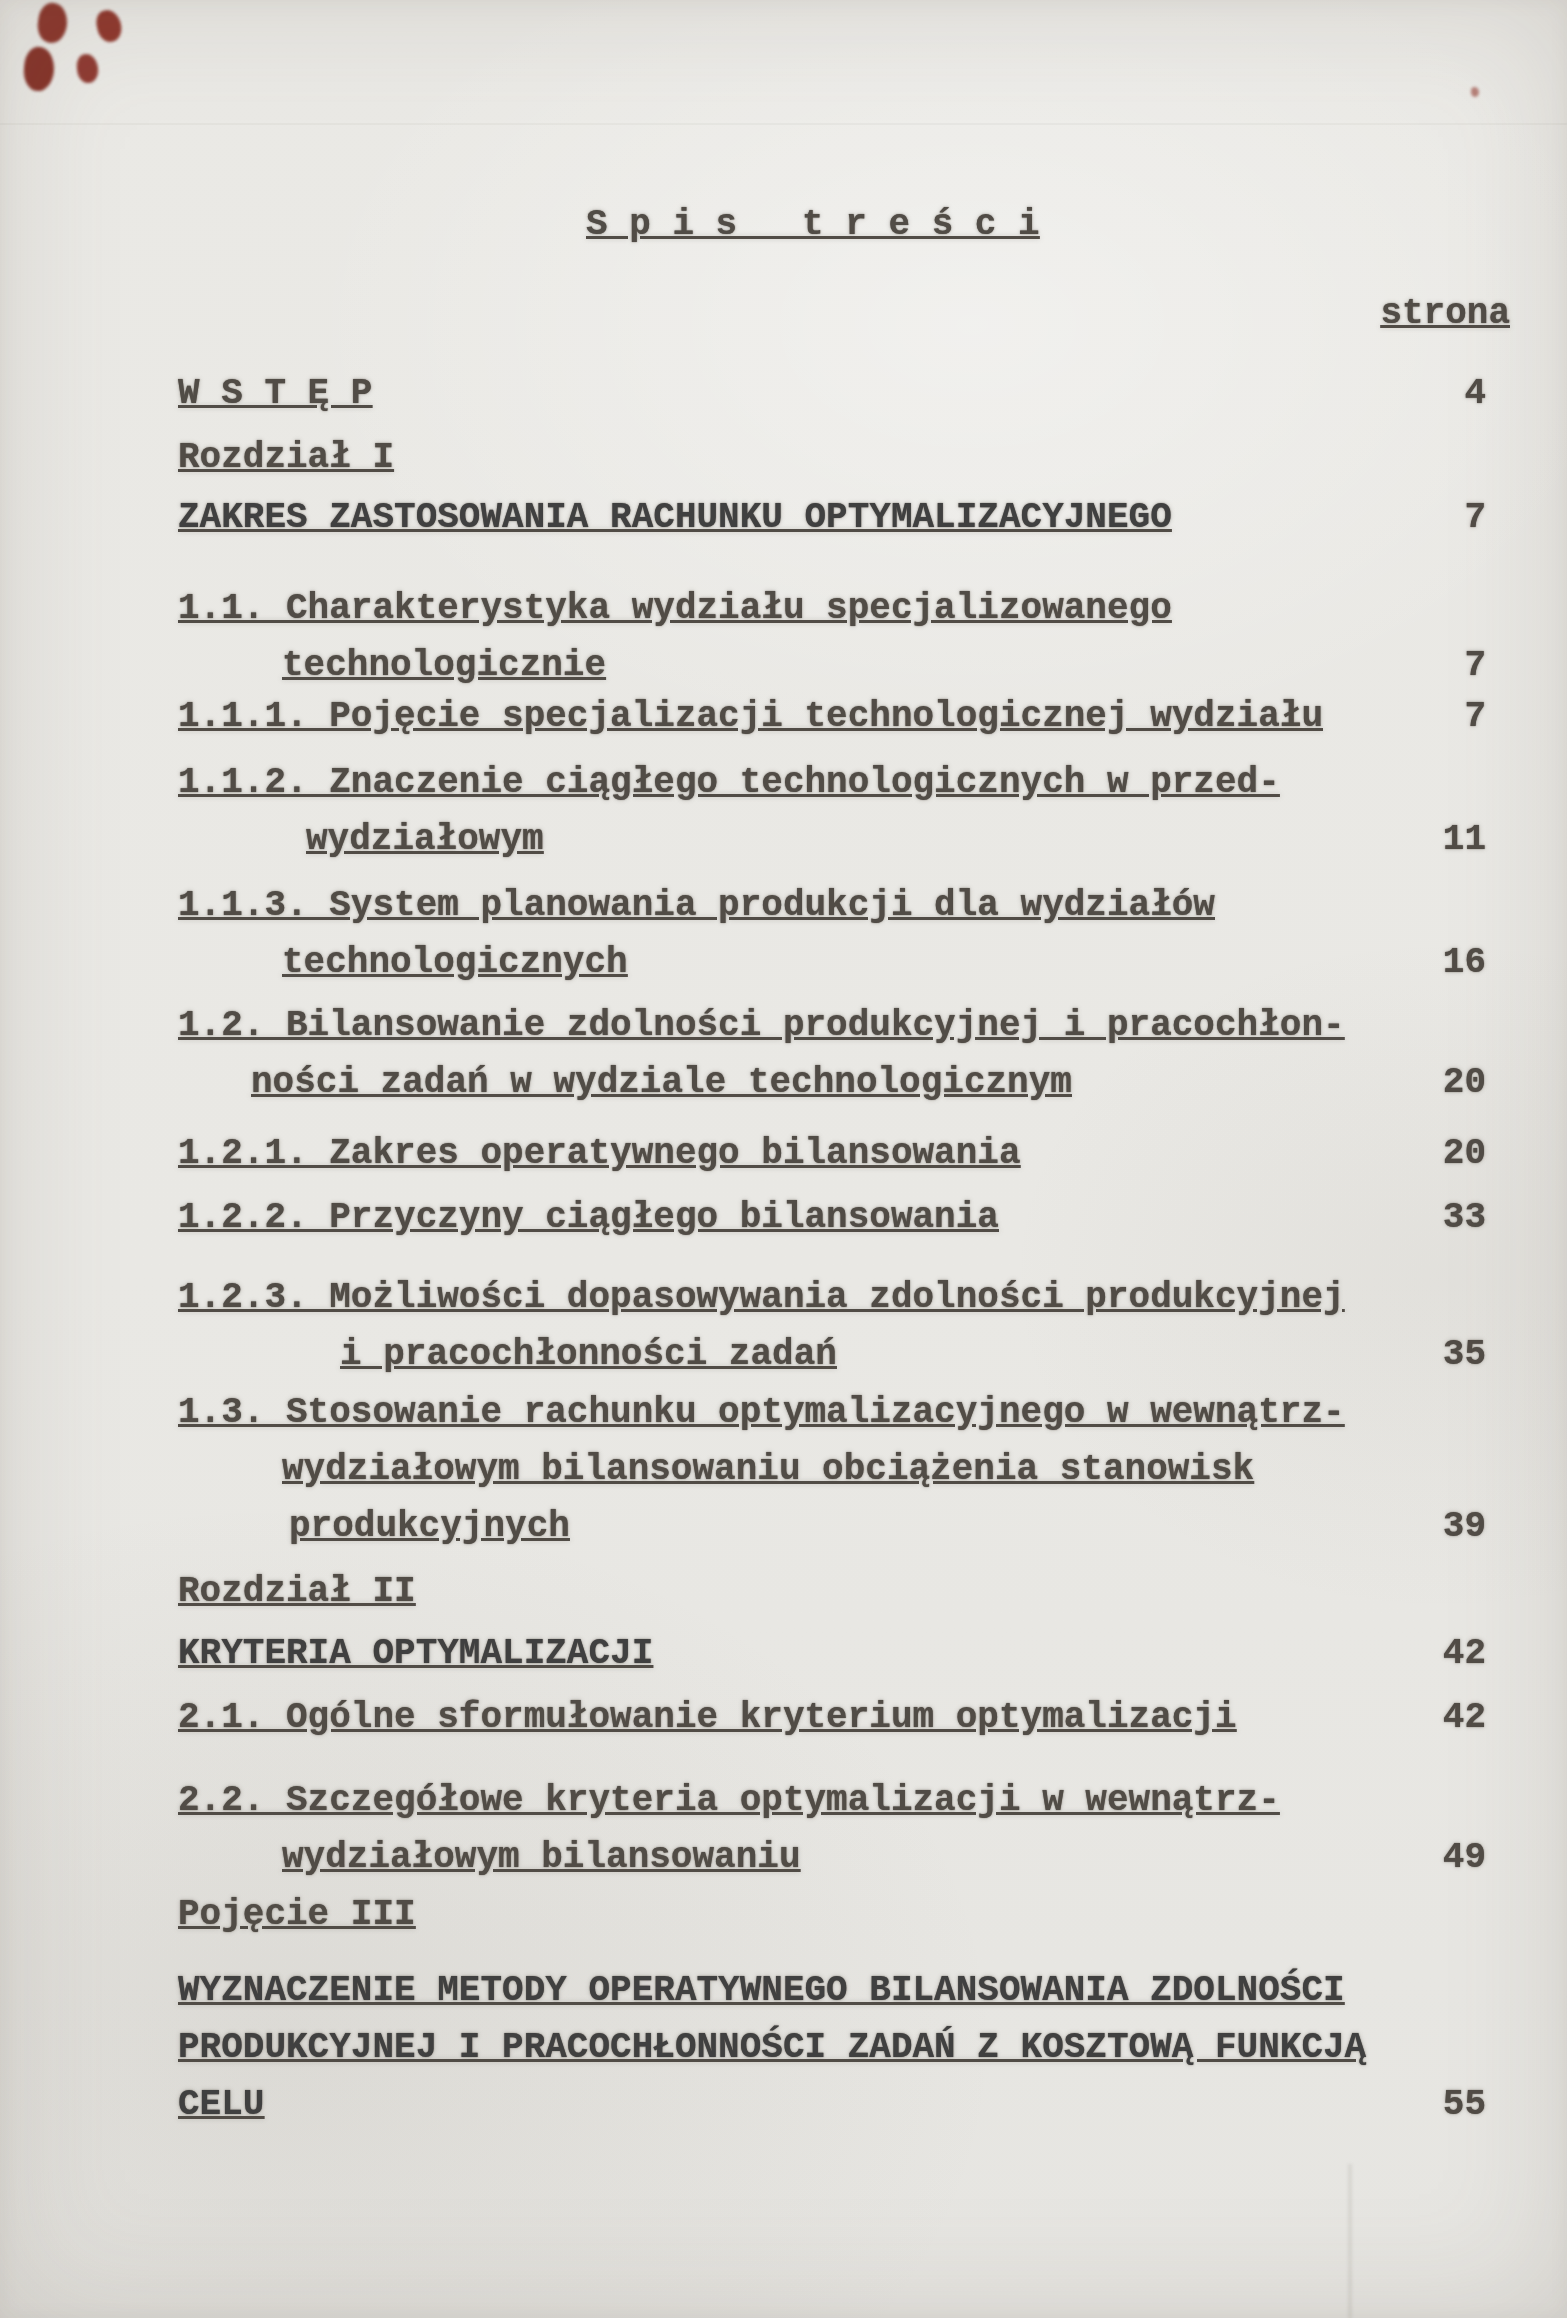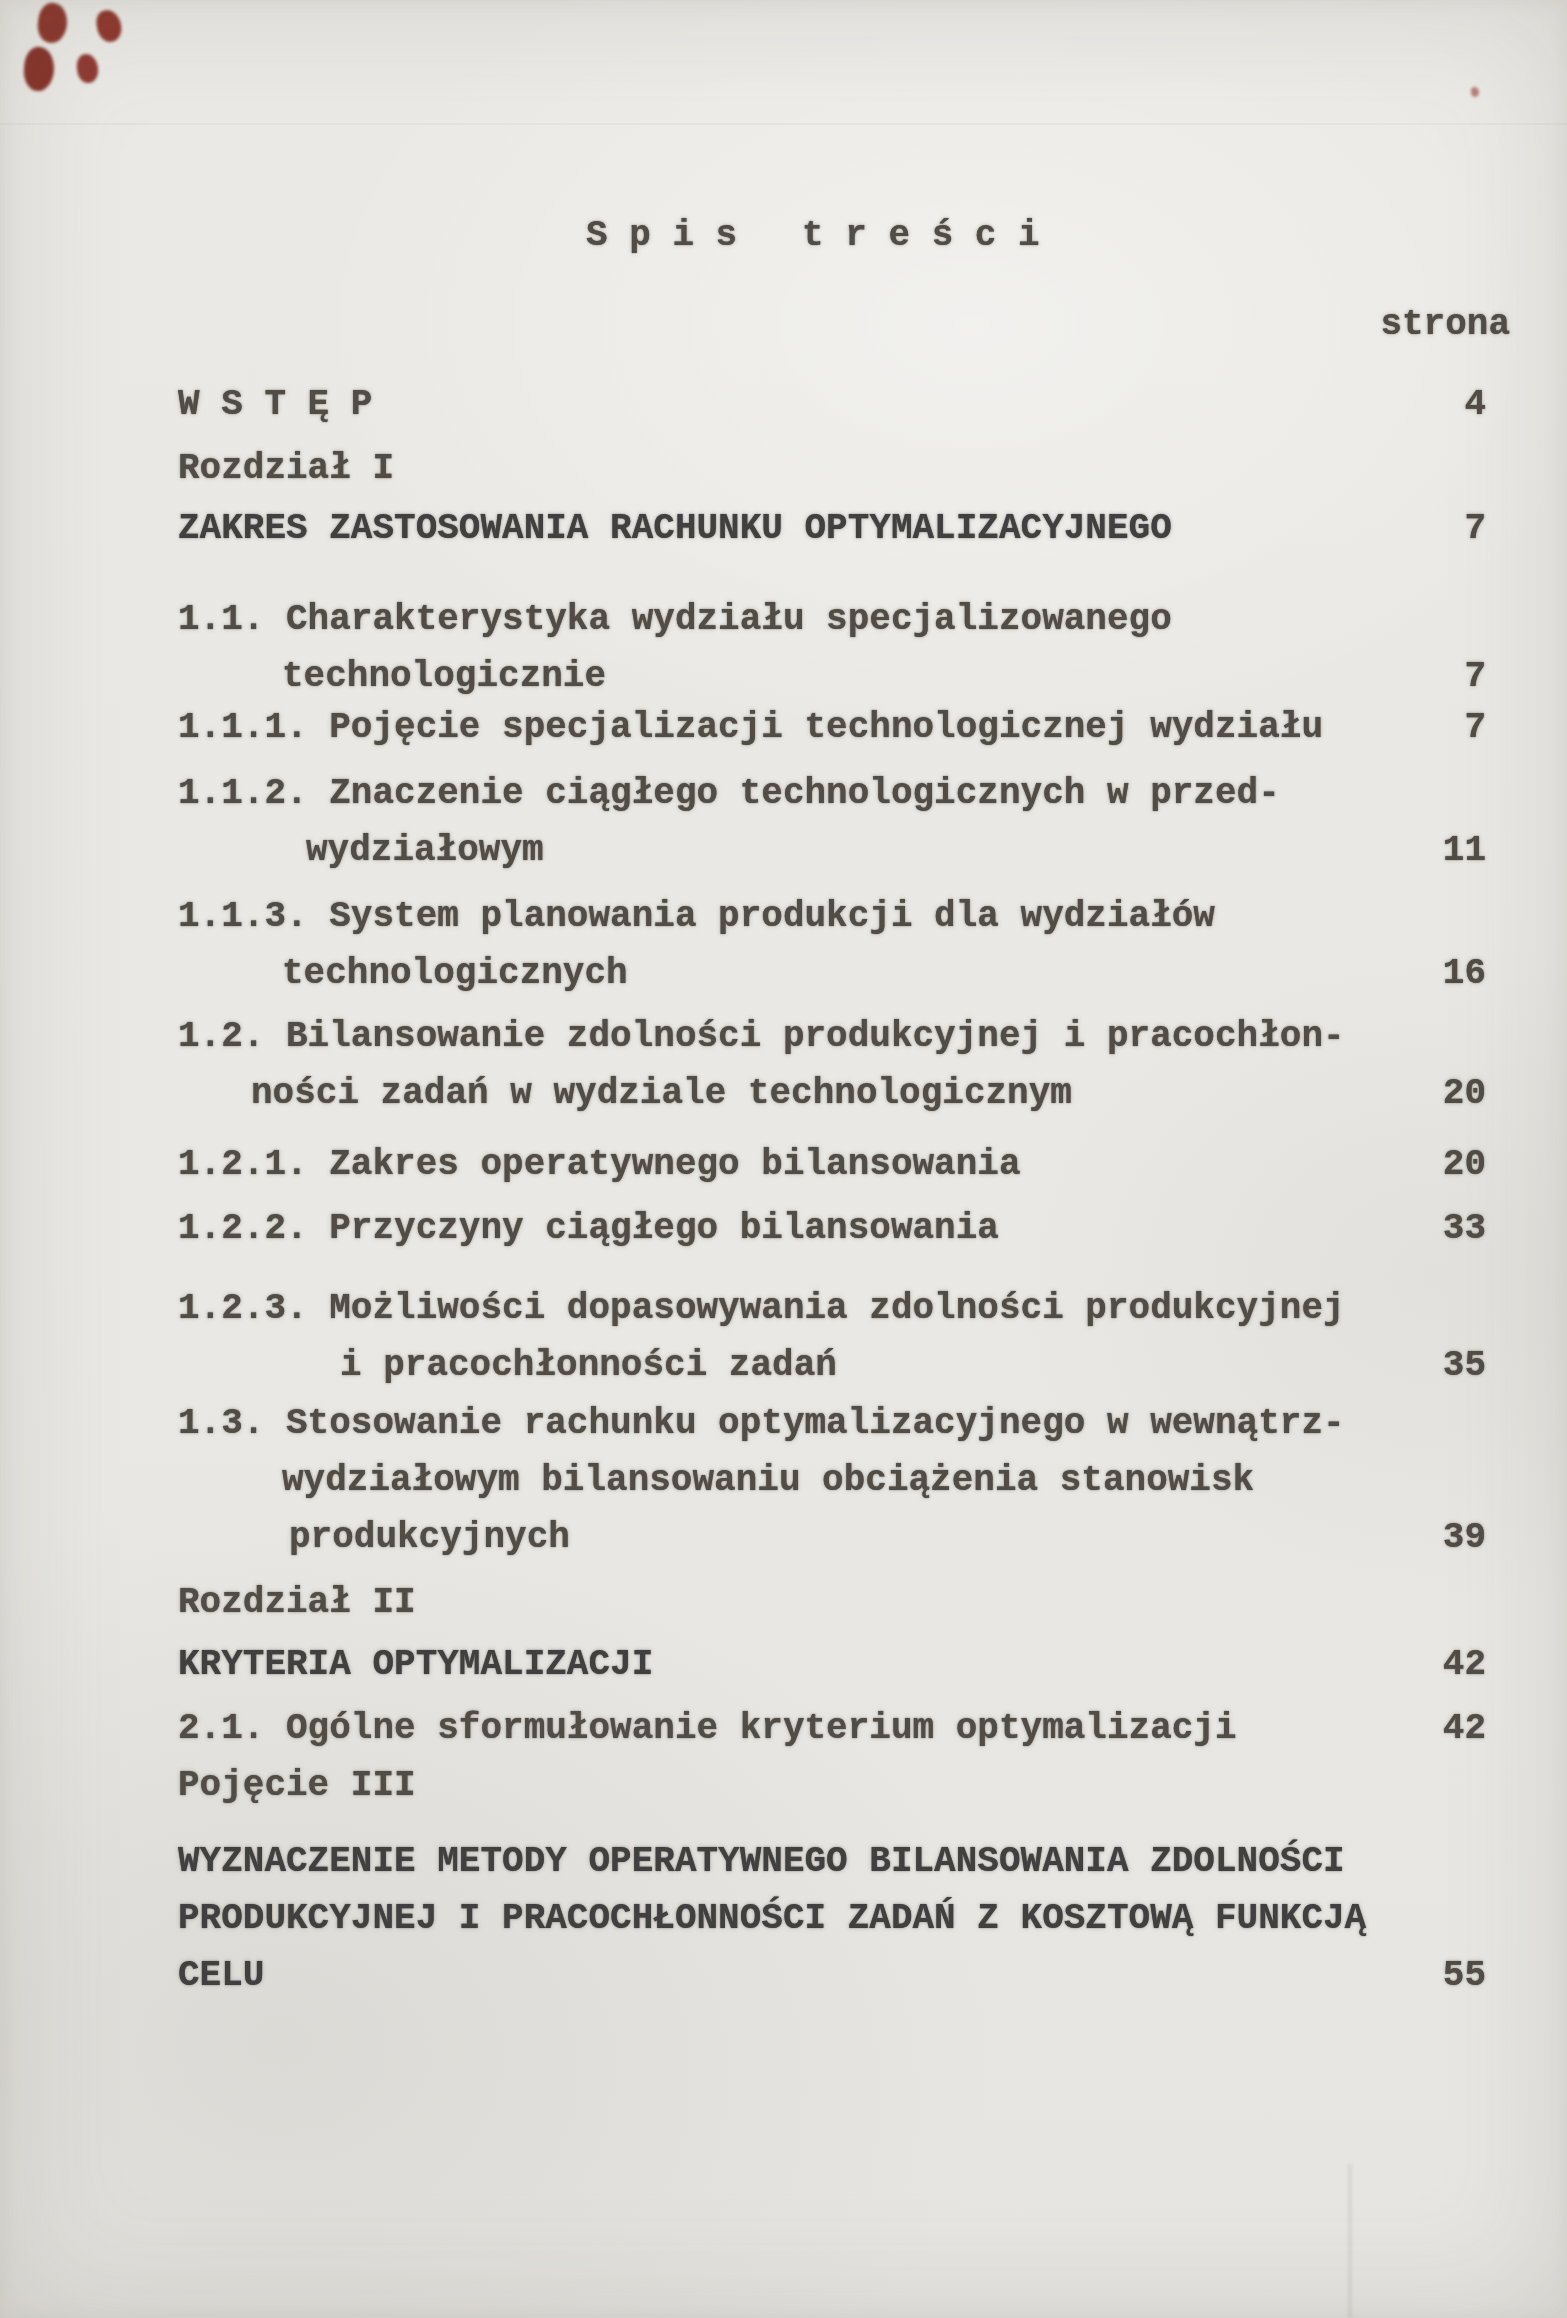--- a/index.html
+++ b/index.html
@@ -26,24 +26,25 @@
   }
   .crease-bottom{
     position:absolute;left:1348px;top:2164px;width:3.5px;height:155px;
     background:rgba(90,80,70,.10);filter:blur(1.4px);
   }
   .red-mark{
     position:absolute;border-radius:45% 55% 50% 50%;
     filter:blur(1.4px);opacity:.88;
   }
   .content{
-    position:absolute;left:178px;top:218px;width:1308px;
+    position:absolute;left:178px;top:207px;width:1308px;
     color:#514c46;font-weight:700;font-size:36px;line-height:36px;
     filter:blur(0.4px);
     text-shadow:0 0 1.4px rgba(75,68,60,.85),0 0 4.8px rgba(75,68,60,.22);
+    text-decoration:underline;
   }
   .doc-title{margin-left:408px;white-space:pre;}
   .col-header{margin-top:53px;text-align:right;margin-right:-24px;}
   .row{position:relative;}
   .line{white-space:pre;}
   .line + .line{margin-top:21px;}
   .pnum{position:absolute;right:0;bottom:0;line-height:36px;}
   .caps{color:#404040;}
   .ind-105{margin-left:73px;}
   .ind-150{margin-left:104px;}
@@ -150,20 +151,25 @@
   <div class="row mt38">
     <div class="line caps">KRYTERIA OPTYMALIZACJI</div>
     <span class="pnum">42</span>
   </div>
 
   <div class="row mt40">
     <div class="line">2.1. Ogólne sformułowanie kryterium optymalizacji</div>
     <span class="pnum">42</span>
   </div>
 
+  <div class="row mt68">
+    <div class="line">2.2. Szczegółowe kryteria optymalizacji w wewnątrz-</div>
+    <div class="line ind-150">wydziałowym bilansowaniu</div>
+    <span class="pnum">49</span>
+  </div>
 
   <div class="row mt30">
     <div class="line">Pojęcie III</div>
   </div>
 
   <div class="row mt58">
     <div class="line caps">WYZNACZENIE METODY OPERATYWNEGO BILANSOWANIA ZDOLNOŚCI</div>
     <div class="line caps">PRODUKCYJNEJ I PRACOCHŁONNOŚCI ZADAŃ Z KOSZTOWĄ FUNKCJĄ</div>
     <div class="line caps">CELU</div>
     <span class="pnum">55</span>

